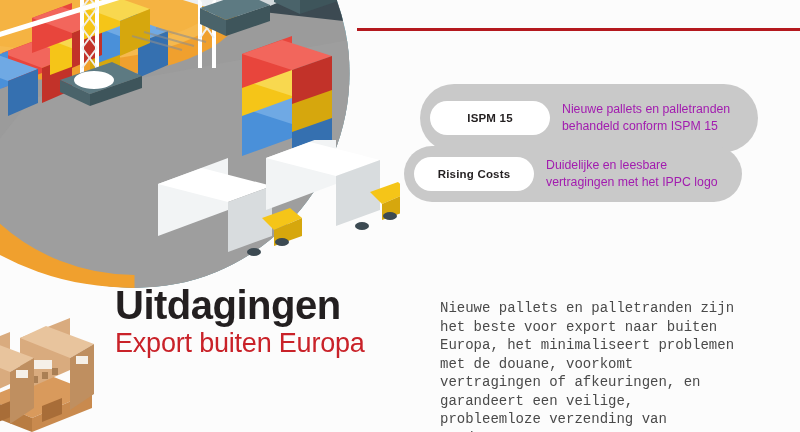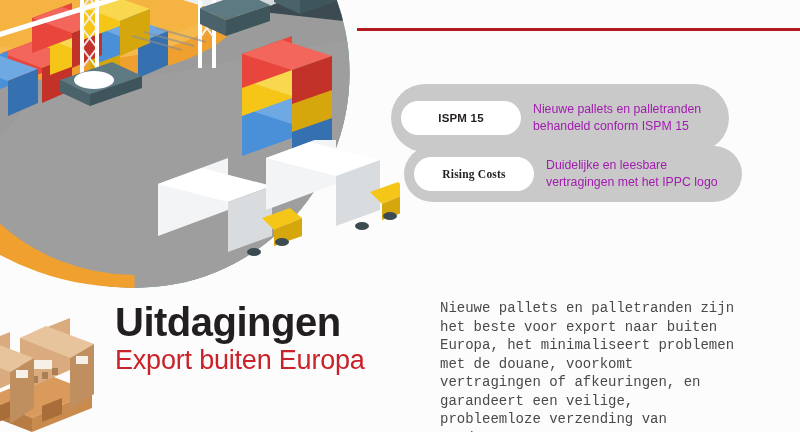--- a/index.html
+++ b/index.html
@@ -27,47 +27,47 @@
   }
   .illus-svg{display:block;width:505px;height:430px;}
 
   
   .pill{
     position:absolute;
     background:#c9c9c9;
     border-radius:40px;
     display:flex;align-items:center;
   }
-  .pill-1{left:391px;top:84px;width:338px;height:68px;}
+  .pill-1{left:420px;top:84px;width:338px;height:68px;}
   .pill-2{left:404px;top:146px;width:338px;height:56px;}
   .pill-tag{
     background:#ffffff;
     border-radius:30px;
     height:34px;
     display:flex;align-items:center;justify-content:center;
     margin-left:10px;
     color:#231f20;
     font-size:11.5px;
     font-weight:bold;
     letter-spacing:0.2px;
     flex:0 0 auto;
     padding:0 8px;
   }
   .pill-1 .pill-tag{width:104px;}
-  .pill-2 .pill-tag{width:104px;font-family:Liberation Serif, serif;}
+  .pill-2 .pill-tag{width:104px;}
   .pill-text{
     margin-left:12px;
     color:#a21caf;
     font-size:12.3px;
     line-height:17px;
     padding-right:10px;
   }
 
   
-  .headline{position:absolute;left:115px;top:300px;}
+  .headline{position:absolute;left:115px;top:283px;}
   .headline .h1{
     font-size:40px;line-height:44px;
     font-weight:bold;
     color:#231f20;
     letter-spacing:-0.5px;
     margin:0;
   }
   .headline .h2{
     font-size:27px;line-height:32px;
     font-weight:normal;

